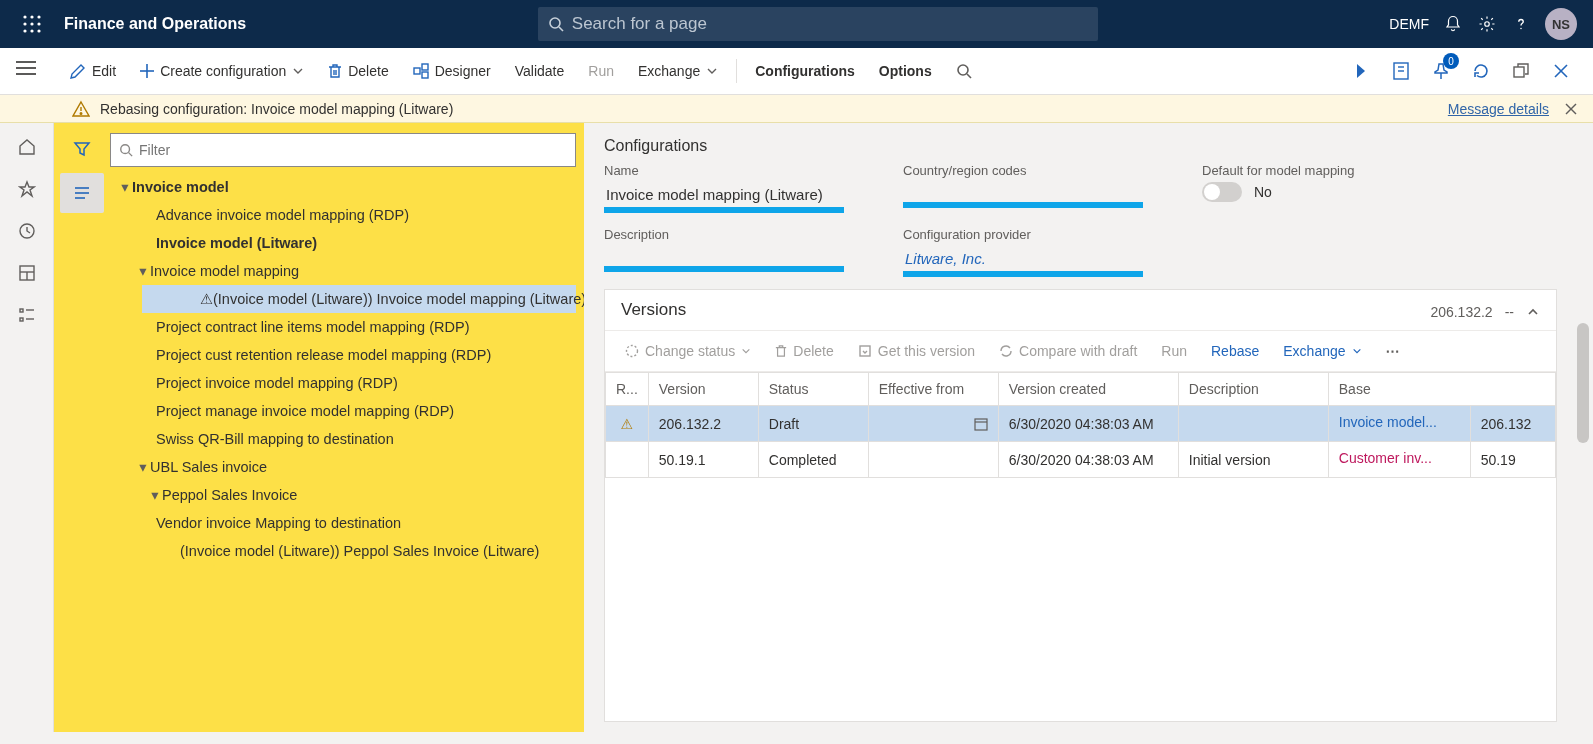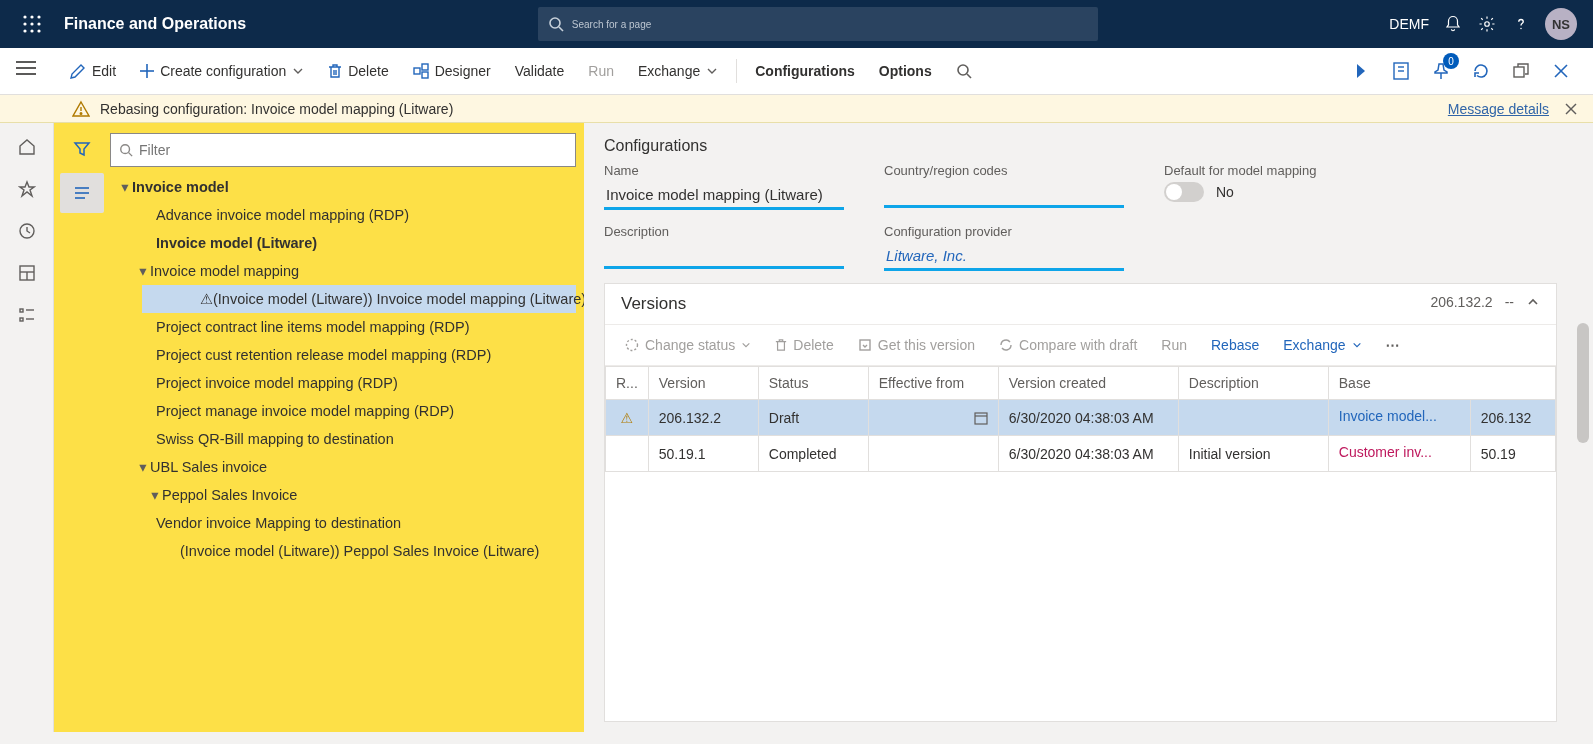--- a/index.html
+++ b/index.html
@@ -3,21 +3,21 @@
 <meta charset="utf-8">
 <style>
 * { box-sizing: border-box; margin: 0; padding: 0; }
 body { font-family: "Segoe UI", Arial, sans-serif; font-size: 14px; color: #323130; background: #f3f2f1; overflow: hidden; }
 .top-bar { background: #0d2a4a; color: white; height: 48px; display: flex; align-items: center; padding: 0 8px; }
 .app-grid { width: 48px; display:flex; align-items:center; justify-content:center; cursor:pointer; }
 .app-grid svg { fill: white; }
 .app-title { font-size: 16px; font-weight: 600; margin-left: 8px; }
 .search-wrap { flex: 0 0 auto; margin-left: auto; margin-right: auto; width: 560px; }
 .search-box { background: rgba(255,255,255,0.12); border-radius: 2px; height: 34px; display:flex; align-items:center; padding: 0 10px; color: #ccc;}
-.search-box input { background: transparent; border: none; outline: none; color: white; font-size: 10px; flex:1; margin-left:8px;}
+.search-box input { background: transparent; border: none; outline: none; color: white; font-size: 17px; flex:1; margin-left:8px;}
 .search-box input::placeholder { color: #bcc6d1; }
 .top-right { display:flex; align-items:center; gap: 14px; padding-right:8px; }
 .top-right .company { font-size: 14px; }
 .top-right .ticon { width:20px; height:20px; display:flex; align-items:center; justify-content:center; cursor:pointer; }
 .avatar { width:32px; height:32px; border-radius:50%; background:#b8b1c4; color:#333; display:flex; align-items:center; justify-content:center; font-size:13px; font-weight:600; }
 
 .toolbar { background: white; height: 47px; border-bottom: 1px solid #e1dfdd; display:flex; align-items:center; padding: 0 8px 0 60px; gap: 4px; position:relative; }
 .tool-item { display:flex; align-items:center; gap:6px; padding: 6px 10px; cursor:pointer; color:#323130; font-size:14px; border-radius:2px;}
 .tool-item.disabled { color:#a19f9d; cursor:default;}
 .tool-item.bold { font-weight:600; }
@@ -52,31 +52,31 @@
 .tree .node.selected { background:#c5d9ee; }
 .tree .ind0 { padding-left: 8px; }
 .tree .ind1 { padding-left: 46px; }
 .tree .ind1c { padding-left: 26px; }
 .tree .ind2 { padding-left: 58px; margin-left: 32px; }
 .tree .ind2c { padding-left: 38px; }
 .tree .ind3 { padding-left: 70px; }
 
 .detail-pane { flex:1; display:flex; flex-direction:column; padding: 14px 20px 10px 20px; gap:12px; overflow:hidden; position:relative;}
 .section-title { font-size:16px; color:#323130; margin-bottom:2px;}
-.field-row { display:flex; gap:40px; }
+.field-row { display:flex; gap:59px; }
 .field { display:flex; flex-direction:column; gap:4px; }
 .field label { font-size:13px; color:#605e5c; }
-.field .val { border-bottom:3px solid #0ea5e9; padding: 4px 2px; min-height:26px; min-width:240px; font-size:15px; }
+.field .val { border-bottom:6px solid #0ea5e9; padding: 4px 2px; min-height:26px; min-width:240px; font-size:15px; }
 .field .link { color:#2266bb;font-style:italic; }
 .toggle-wrap { display:flex; align-items:center; gap:12px; }
 .toggle { width:40px; height:20px; border-radius:10px; background:#d2d0ce; position:relative;}
 .toggle .knob { width:16px; height:16px; border-radius:50%; background:white; position:absolute; top:2px; left:2px;}
 
 .versions-card { background:white; border:1px solid #e1dfdd; flex:1; display:flex; flex-direction:column; min-height:0; margin-right:16px;}
-.vhead { display:flex; align-items:flex-start; padding:10px 16px; border-bottom:1px solid #edebe9;}
+.vhead { display:flex; align-items:flex-end; padding:10px 16px; border-bottom:1px solid #edebe9;}
 .vhead .vlabel { font-size:17px; font-weight:500;}
 .vhead .vright { margin-left:auto; display:flex; align-items:center; gap:12px; color:#605e5c; font-size:14px;}
 .vtoolbar { display:flex; align-items:center; gap:8px; padding:8px 12px; border-bottom:1px solid #edebe9; flex-wrap:wrap;}
 .vtool { display:flex; align-items:center; gap:6px; padding:4px 8px; font-size:14px; cursor:pointer; }
 .vtool.disabled { color:#a19f9d; cursor:default;}
 .vtool.link { color:#2266bb; }
 .vmore { color:#605e5c; letter-spacing:2px; font-weight:bold; padding:0 8px; cursor:pointer;}
 .grid { overflow:auto; flex:1;}
 table { border-collapse:collapse; width:100%; }
 th, td { border:1px solid #e1dfdd; padding:8px 10px; text-align:left; font-size:14px; font-weight:normal; vertical-align:middle;}

